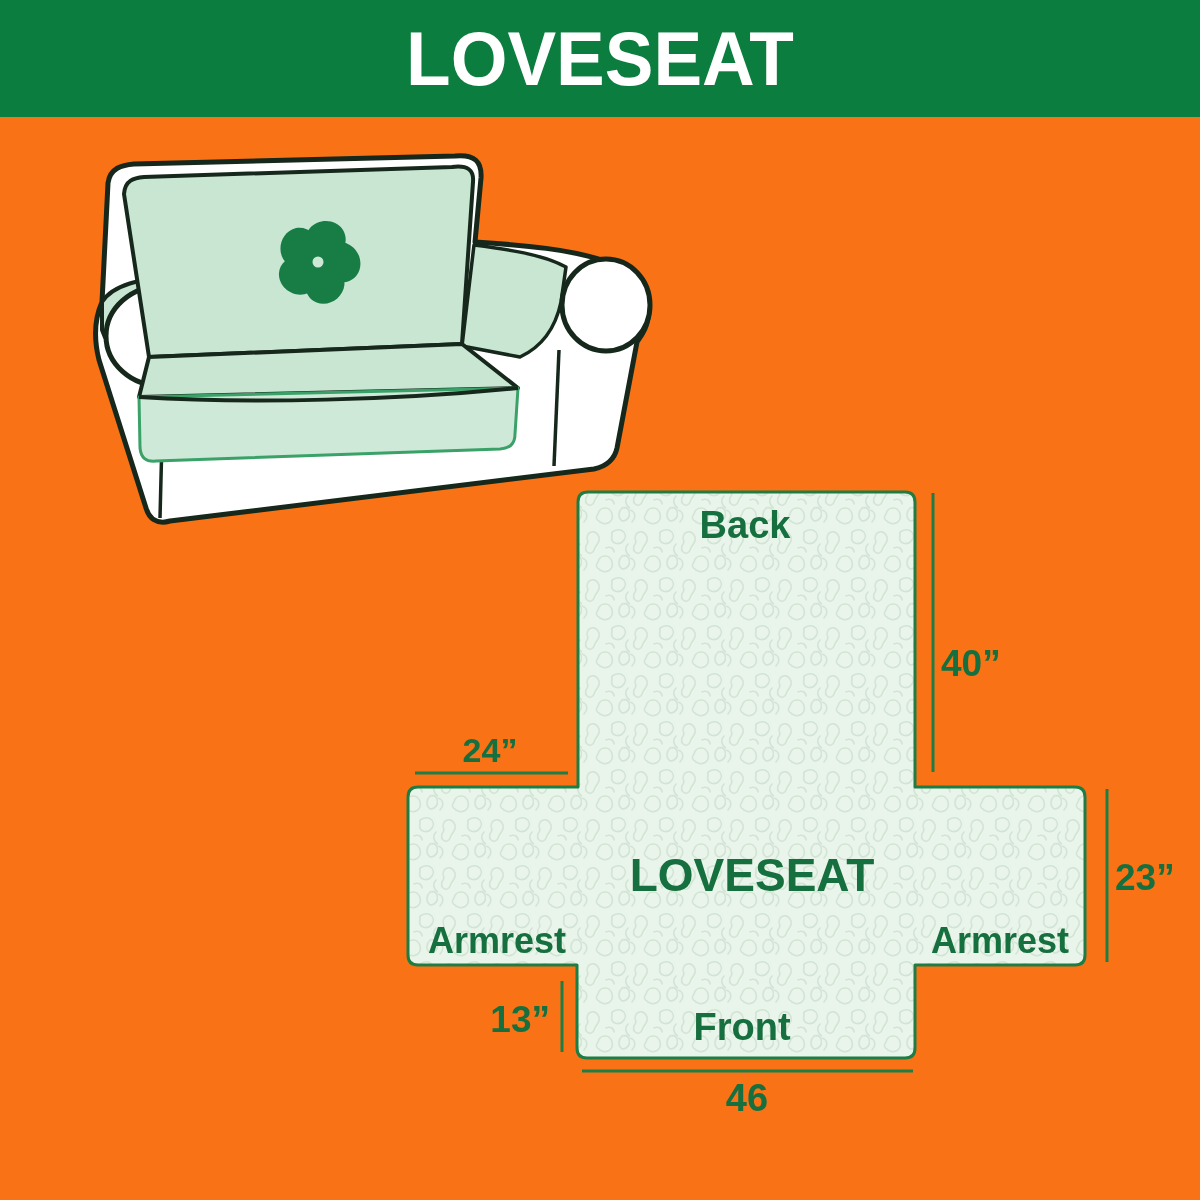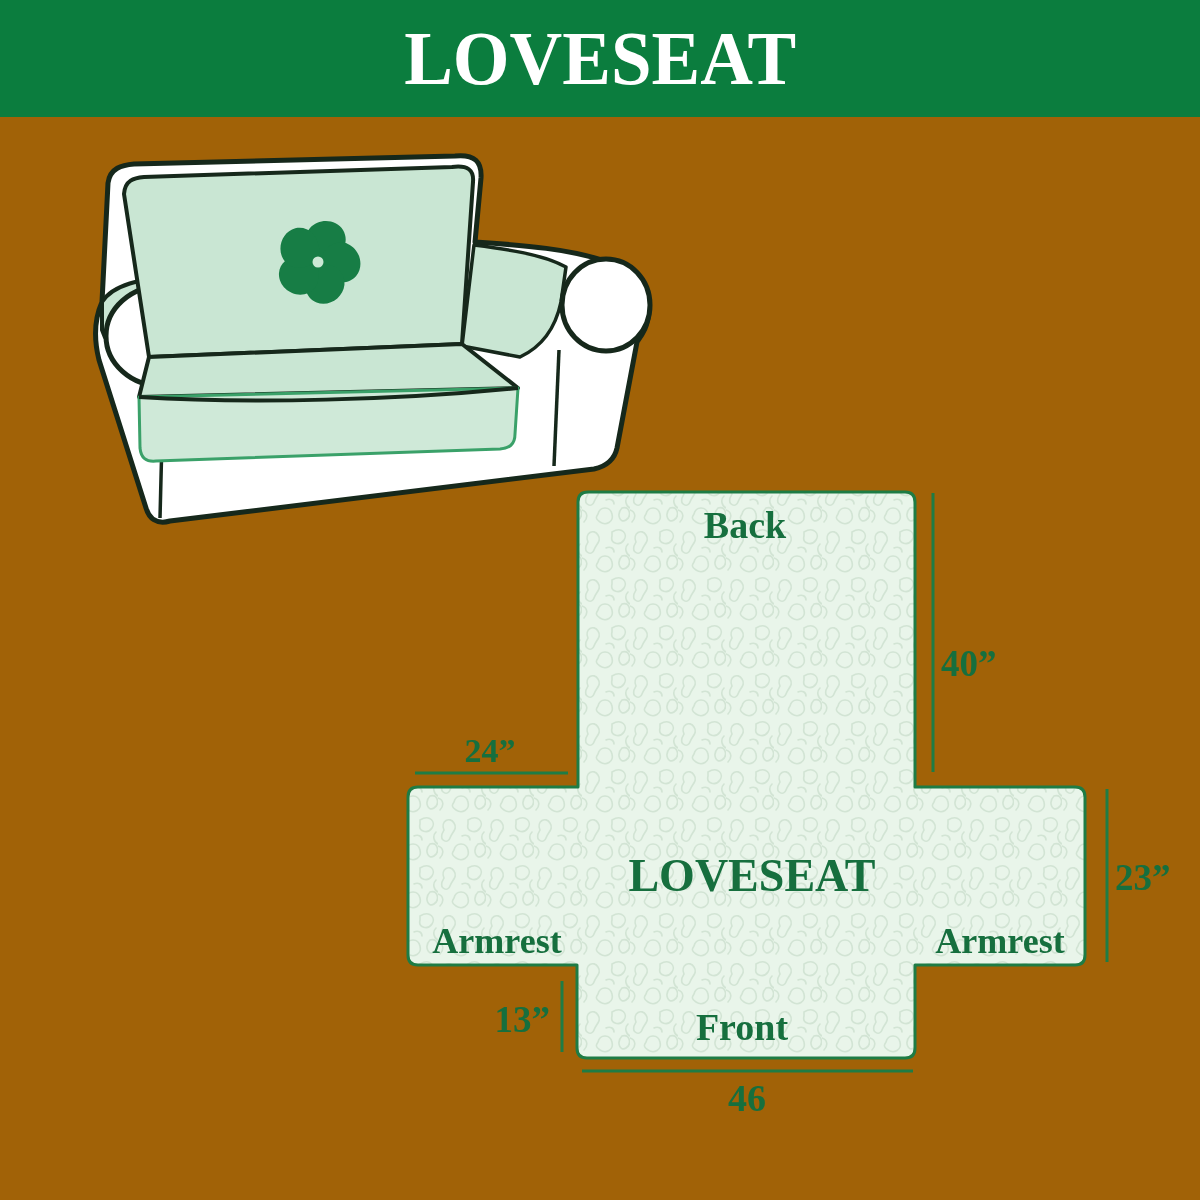--- a/index.html
+++ b/index.html
@@ -1,21 +1,21 @@
 <!DOCTYPE html>
 <html><head>
 <meta charset="utf-8">
 <style>
   html,body{margin:0;padding:0;background:#ffffff;}
   .page{
     position:relative;
     width:1200px;height:1200px;
-    background:#a16207;
+    background:#f97316;
     overflow:hidden;
-    font-family:Liberation Serif, serif;
+    font-family:Liberation Sans, sans-serif;
   }
   .header{
     position:absolute;left:0;top:0;width:1200px;height:117px;
     background:#0b7d3e;
     display:flex;align-items:center;justify-content:center;
   }
   .header h1{
     margin:0;
     font-size:76px;
     font-weight:700;

